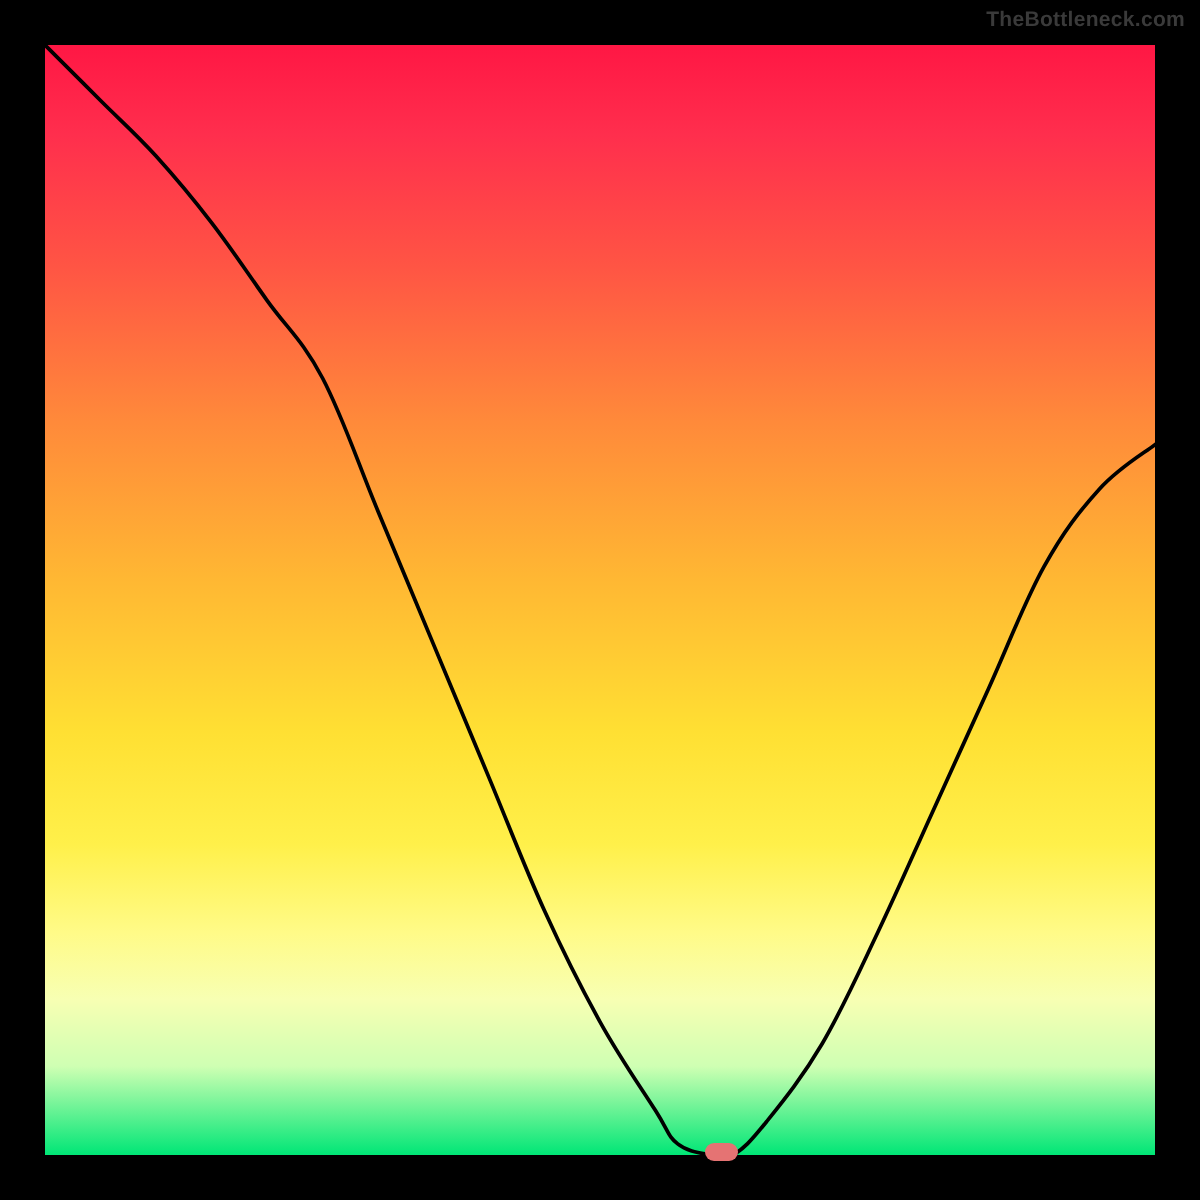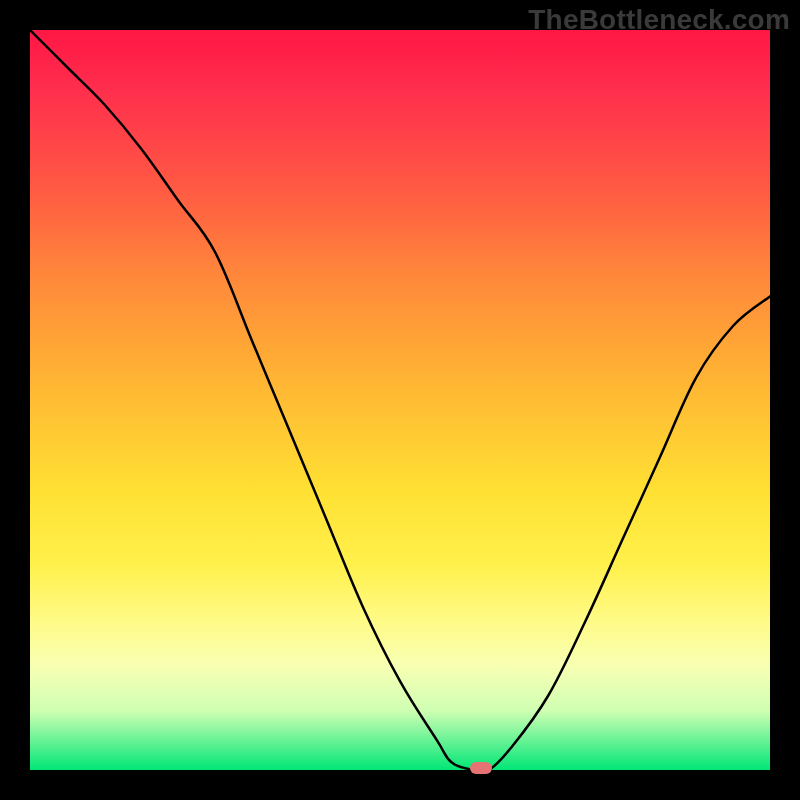--- a/index.html
+++ b/index.html
@@ -15,21 +15,21 @@
     position: relative;
     width: 800px;
     height: 800px;
     background: #000;
   }
   .watermark {
     position: absolute;
     top: 4px;
     right: 10px;
     color: #3a3a3a;
-    font-size: 28px;
+    font-size: 14px;
     font-weight: bold;
     letter-spacing: 0.2px;
     z-index: 50;
   }
   .plot-wrap {
     position: absolute;
     left: 30px;
     top: 30px;
     width: 740px;
     height: 740px;

